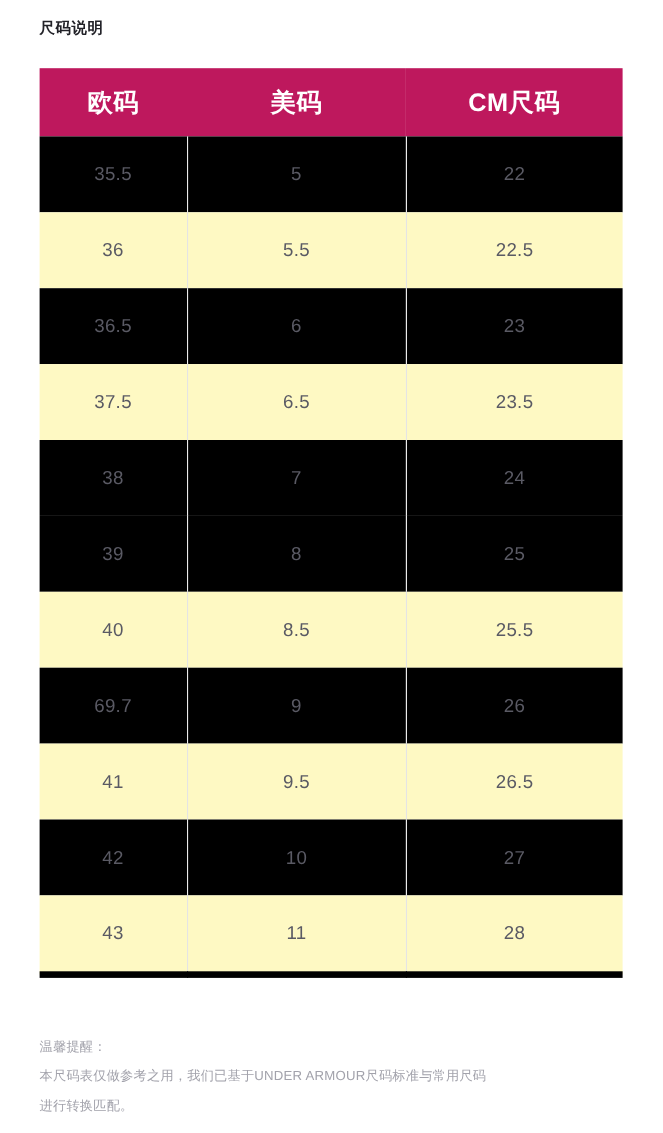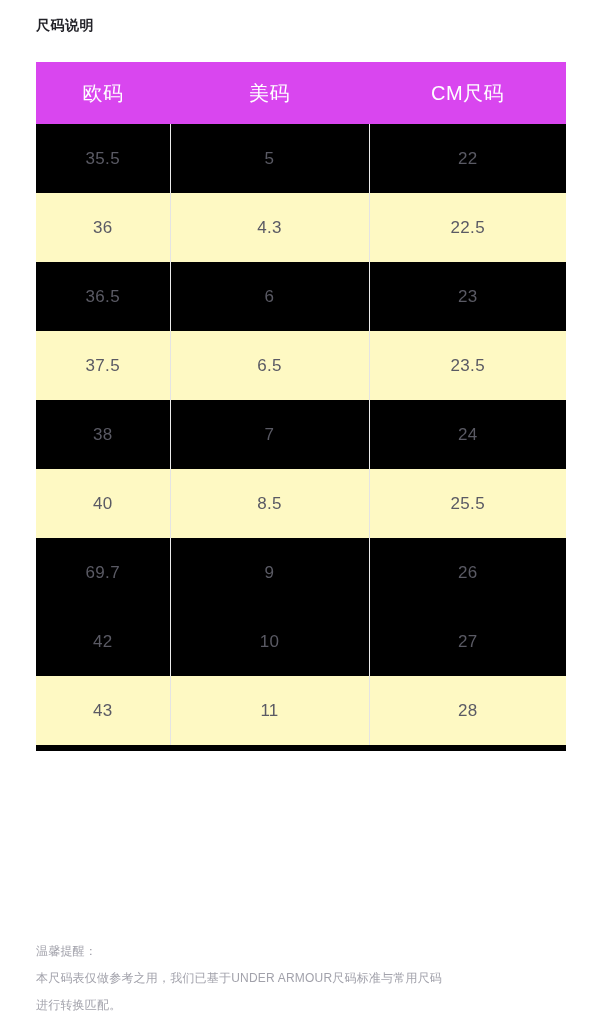--- a/index.html
+++ b/index.html
@@ -38,24 +38,24 @@
   table.size-table {
     width: 530px;
     border-collapse: collapse;
     table-layout: fixed;
     border-bottom: 6px solid #000000;
   }
   table.size-table col.c1 { width: 134px; }
   table.size-table col.c2 { width: 199px; }
   table.size-table col.c3 { width: 197px; }
   table.size-table thead th {
-    background: #d946ef;
+    background: #be185d;
     color: #ffffff;
-    font-size: 20px;
-    font-weight: normal;
+    font-size: 23px;
+    font-weight: bold;
     height: 60px;
     text-align: center;
     vertical-align: middle;
     letter-spacing: 0.5px;
     border: 0;
   }
   table.size-table tbody td {
     height: 67px;
     text-align: center;
     vertical-align: middle;
@@ -112,47 +112,57 @@
         </tr>
       </thead>
       <tbody>
         <tr>
           <td>35.5</td>
           <td>5</td>
           <td>22</td>
         </tr>
         <tr class="alt">
           <td>36</td>
-          <td>4.3</td>
+          <td>5.5</td>
           <td>22.5</td>
         </tr>
         <tr>
           <td>36.5</td>
           <td>6</td>
           <td>23</td>
         </tr>
         <tr class="alt">
           <td>37.5</td>
           <td>6.5</td>
           <td>23.5</td>
         </tr>
         <tr>
           <td>38</td>
           <td>7</td>
           <td>24</td>
         </tr>
+        <tr>
+          <td>39</td>
+          <td>8</td>
+          <td>25</td>
+        </tr>
         <tr class="alt">
           <td>40</td>
           <td>8.5</td>
           <td>25.5</td>
         </tr>
         <tr>
           <td>69.7</td>
           <td>9</td>
           <td>26</td>
+        </tr>
+        <tr class="alt">
+          <td>41</td>
+          <td>9.5</td>
+          <td>26.5</td>
         </tr>
         <tr>
           <td>42</td>
           <td>10</td>
           <td>27</td>
         </tr>
         <tr class="alt">
           <td>43</td>
           <td>11</td>
           <td>28</td>

